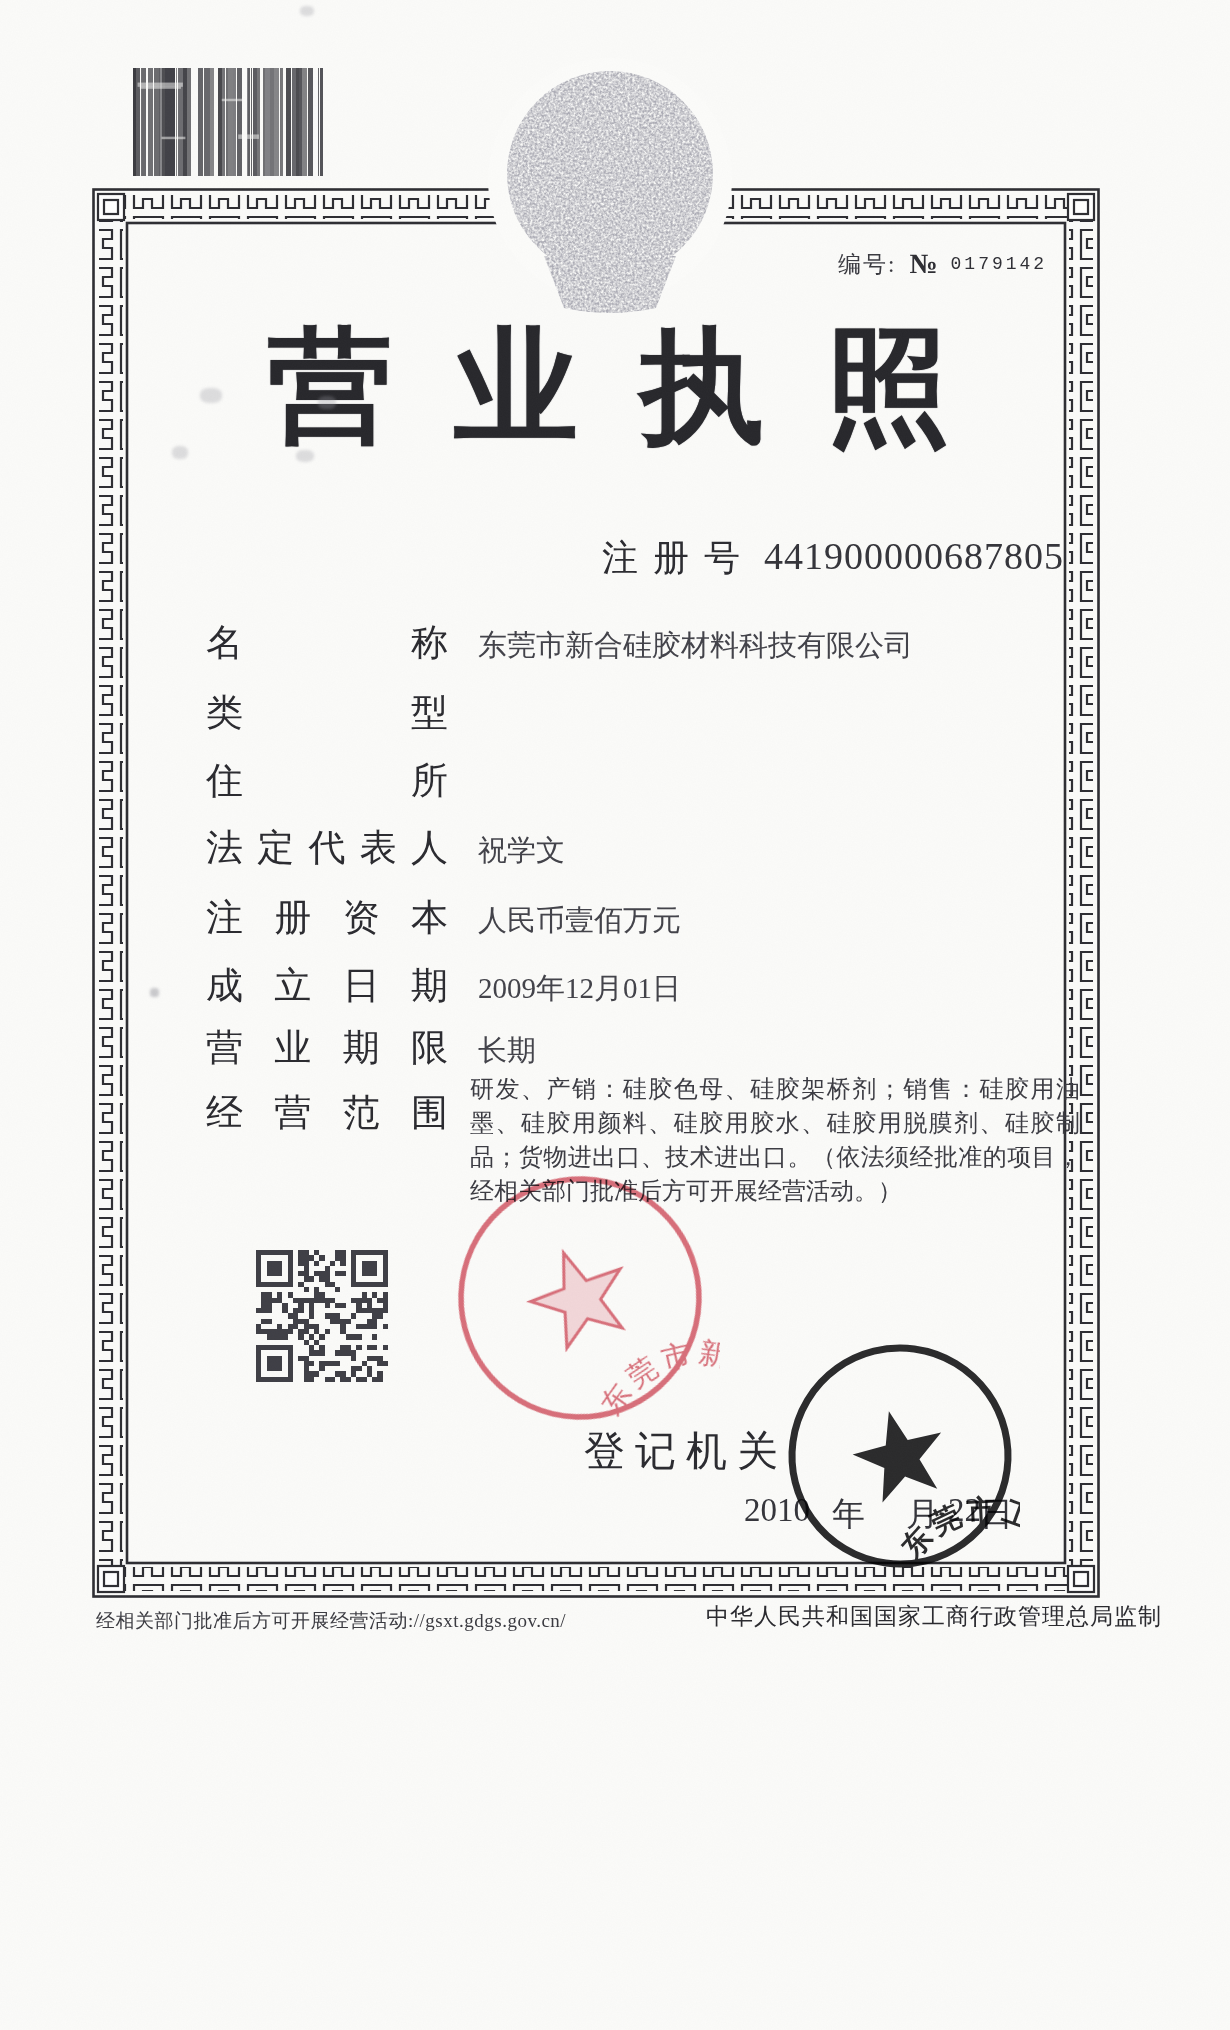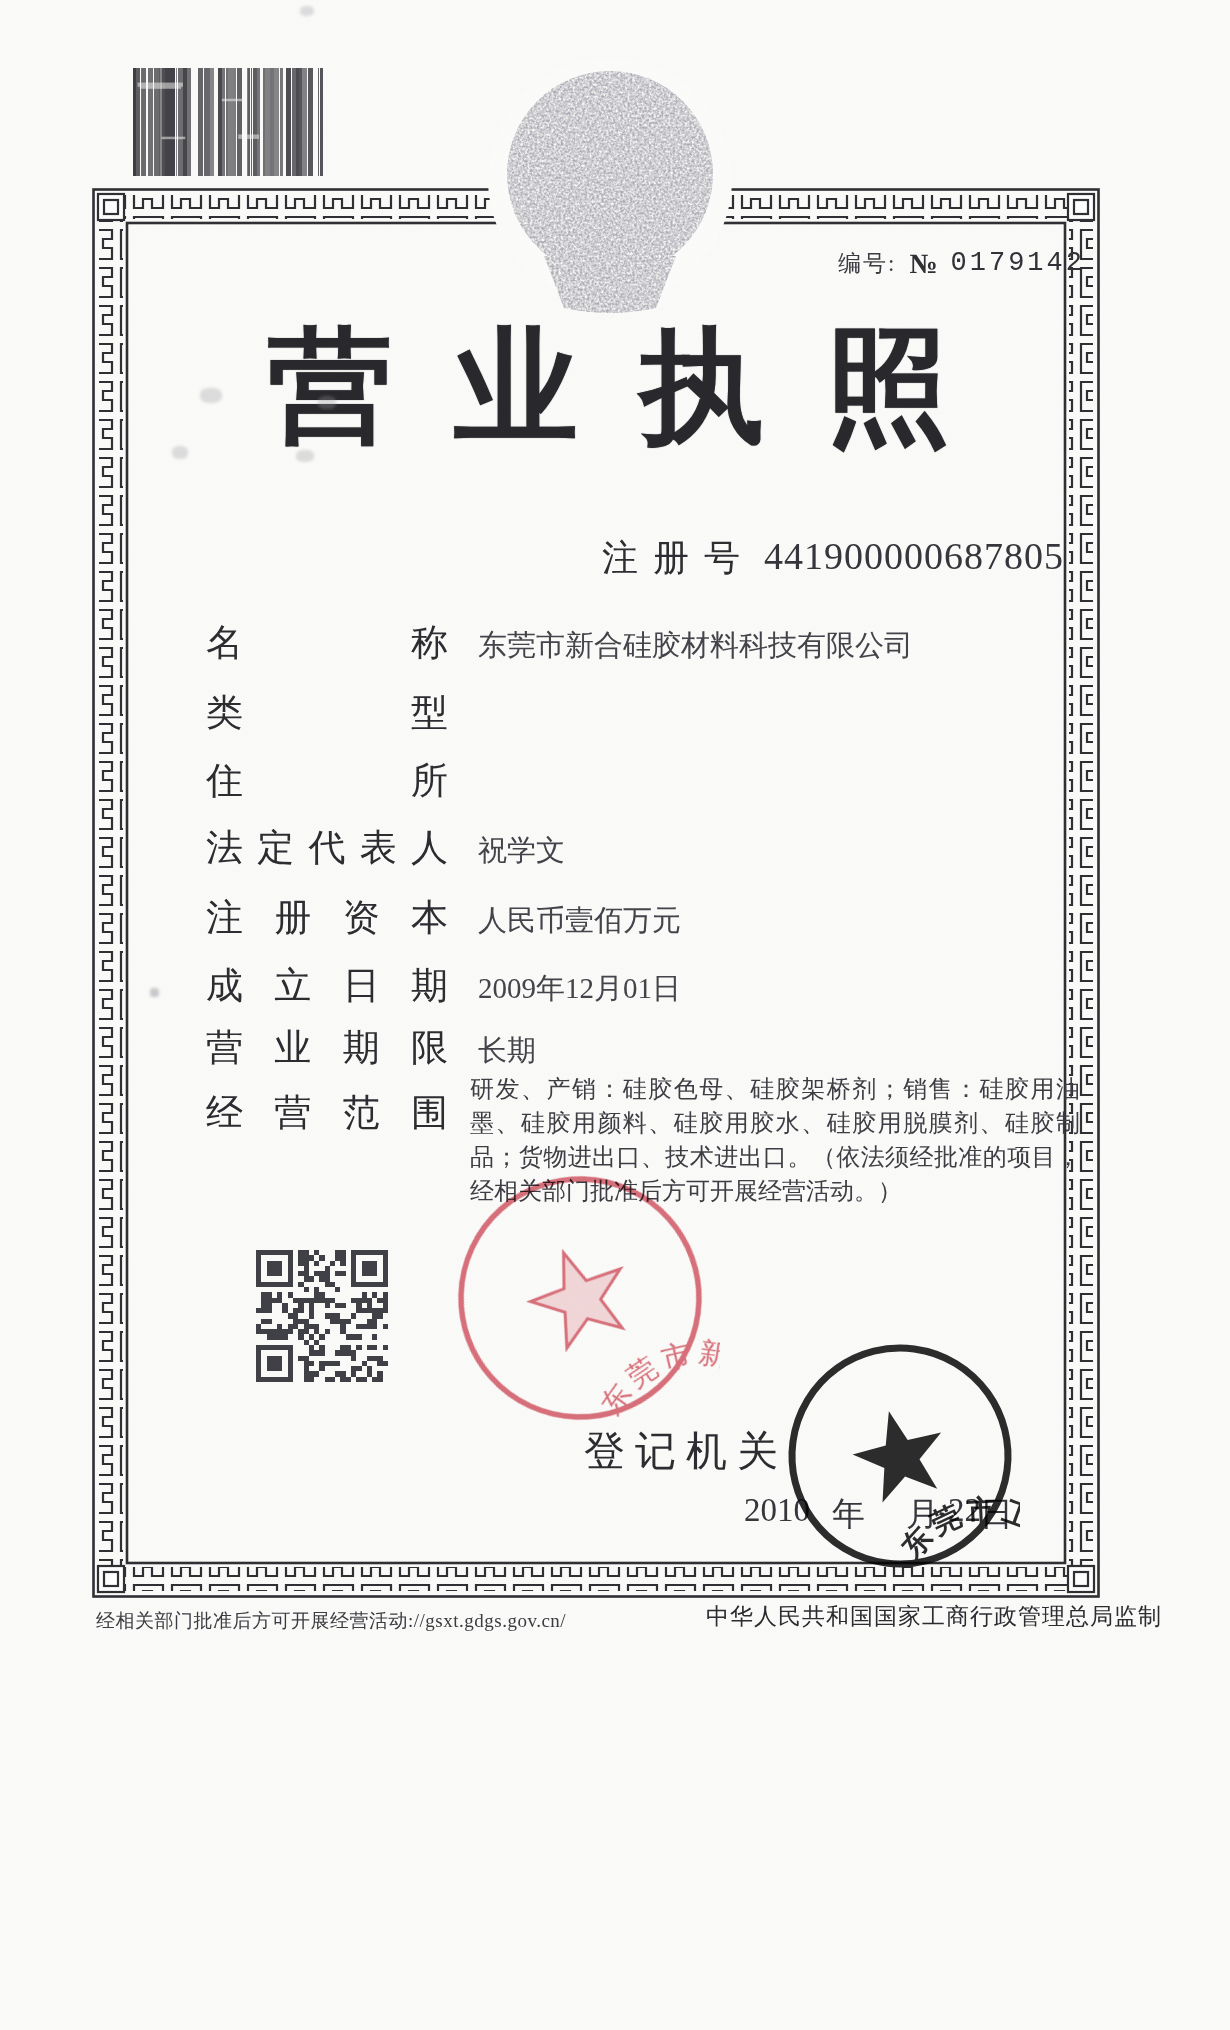--- a/index.html
+++ b/index.html
@@ -4,24 +4,24 @@
 <style>
   html,body{margin:0;padding:0;}
   body{
     width:1230px;height:2030px;position:relative;overflow:hidden;
     background:#fbfbf9;
     font-family:"Liberation Serif","DejaVu Serif",serif;
     color:#2e2e33;
   }
   .abs{position:absolute;}
   
-  .serial{left:838px;top:248px;display:flex;align-items:flex-start;gap:13px;}
+  .serial{left:838px;top:248px;display:flex;align-items:center;gap:13px;}
   .serial .lab{font-size:23px;color:#3a3a40;letter-spacing:2px;}
   .serial .nomark{font-size:28px;font-weight:bold;}
-  .serial .num{font-size:27px;letter-spacing:3px;font-family:"Liberation Mono","DejaVu Sans Mono",monospace;color:#303036;}
+  .serial .num{font-size:18px;letter-spacing:3px;font-family:"Liberation Mono","DejaVu Sans Mono",monospace;color:#303036;}
   
   .title{left:268px;top:318px;width:682px;height:160px;display:flex;justify-content:space-between;
          font-family:"DejaVu Sans","Liberation Sans",sans-serif;
          font-size:124px;font-weight:800;color:#28282c;line-height:1.1;
          text-shadow:0 0 1px #55555a;}
   
   .regno-label{left:602px;top:534px;width:138px;font-size:36px;color:#2c2c31;}
   .regno-value{left:764px;top:534px;font-size:38px;letter-spacing:1px;color:#35353b;}
   
   .frow{left:206px;width:880px;height:52px;}

